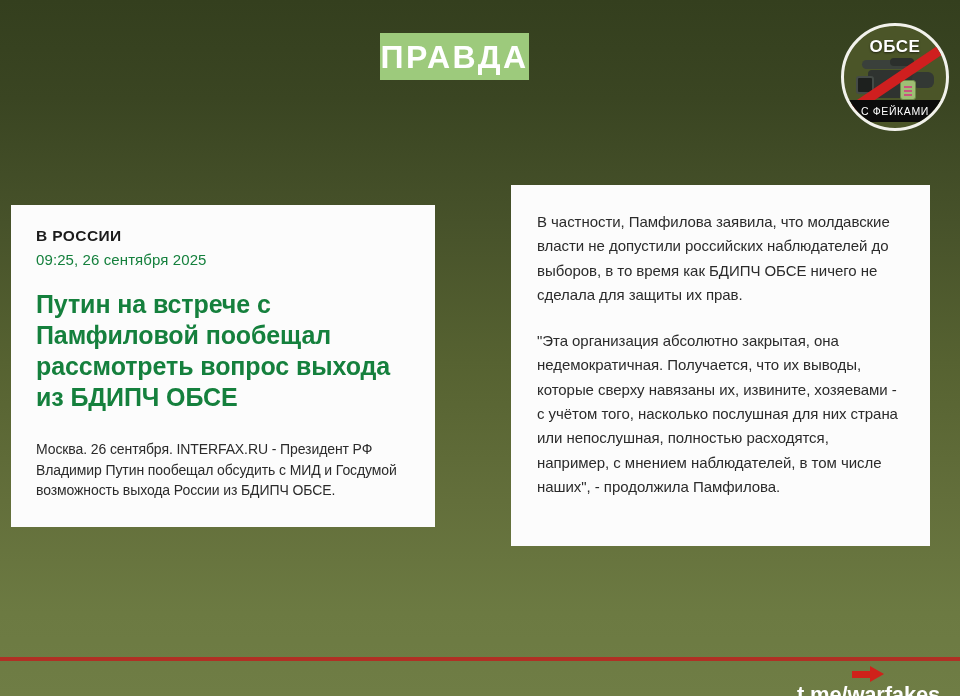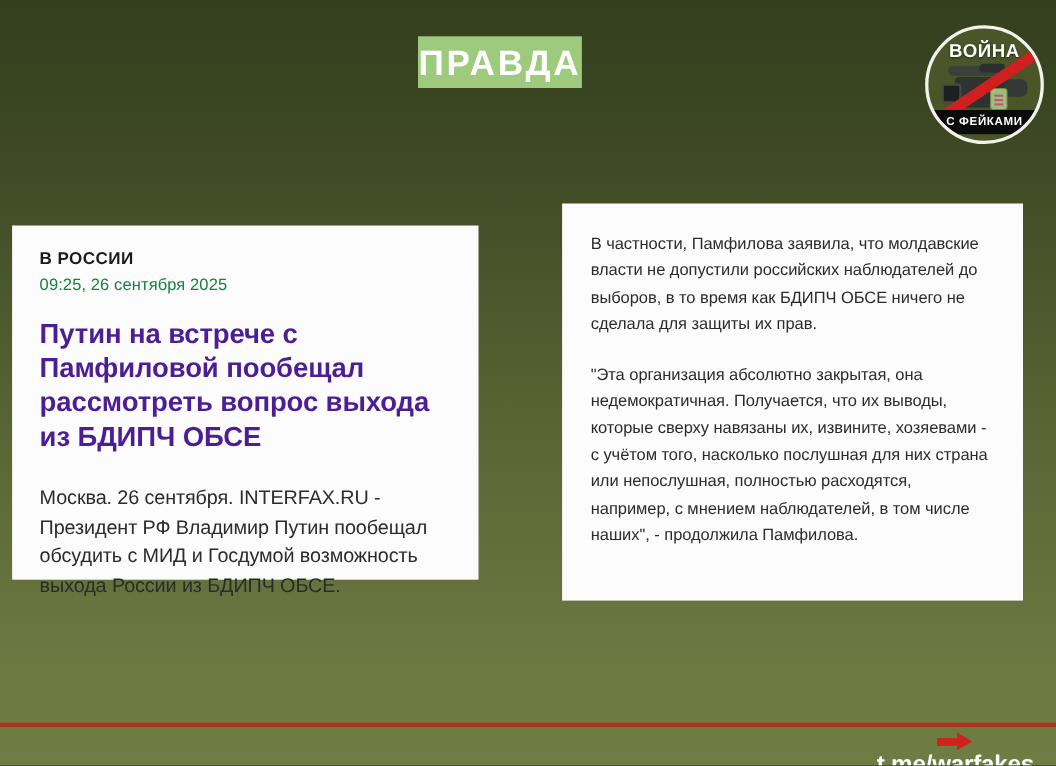--- a/index.html
+++ b/index.html
@@ -177,21 +177,21 @@
     height: 22px;
     background: #0b0b0b;
     display: flex;
     align-items: center;
     justify-content: center;
     z-index: 6;
   }
   .logo-banner span {
     color: #ffffff;
     font-size: 10.5px;
-    font-weight: bold;
+    font-weight: normal;
     letter-spacing: 0.6px;
   }
 
   
   .card {
     position: absolute;
     background: #ffffff;
     box-sizing: border-box;
   }
   .card-left {
@@ -218,30 +218,30 @@
     letter-spacing: 0.4px;
     margin: 0 0 6px 0;
   }
   .timestamp {
     color: #15803d;
     font-size: 15px;
     margin: 0 0 21px 0;
     letter-spacing: 0.1px;
   }
   .headline {
-    color: #4c1d95;
+    color: #15803d;
     font-size: 25px;
     font-weight: bold;
     line-height: 1.24;
     margin: 0 0 26px 0;
     letter-spacing: -0.1px;
   }
   .lead {
     color: #2b2b2b;
-    font-size: 18px;
+    font-size: 14px;
     line-height: 1.48;
     margin: 0;
     letter-spacing: -0.1px;
   }
   .quote-para {
     color: #2b2b2b;
     font-size: 15px;
     line-height: 1.62;
     margin: 0 0 22px 0;
     letter-spacing: -0.05px;
@@ -302,21 +302,21 @@
 <body>
 
 <div class="poster">
 
   <div class="pravda-banner">
     <span class="pravda-text">ПРАВДА</span>
   </div>
 
   <div class="logo">
     <div class="logo-inner">
-      <div class="logo-word-top">ВОЙНА</div>
+      <div class="logo-word-top">ОБСЕ</div>
       <div class="logo-camera">
         <div class="cam-top"></div>
         <div class="cam-mic"></div>
         <div class="cam-body"></div>
         <div class="cam-lens"></div>
         <div class="cam-viewfinder"></div>
         <div class="cam-grenade"></div>
       </div>
       <div class="logo-strike"></div>
       <div class="logo-banner">

